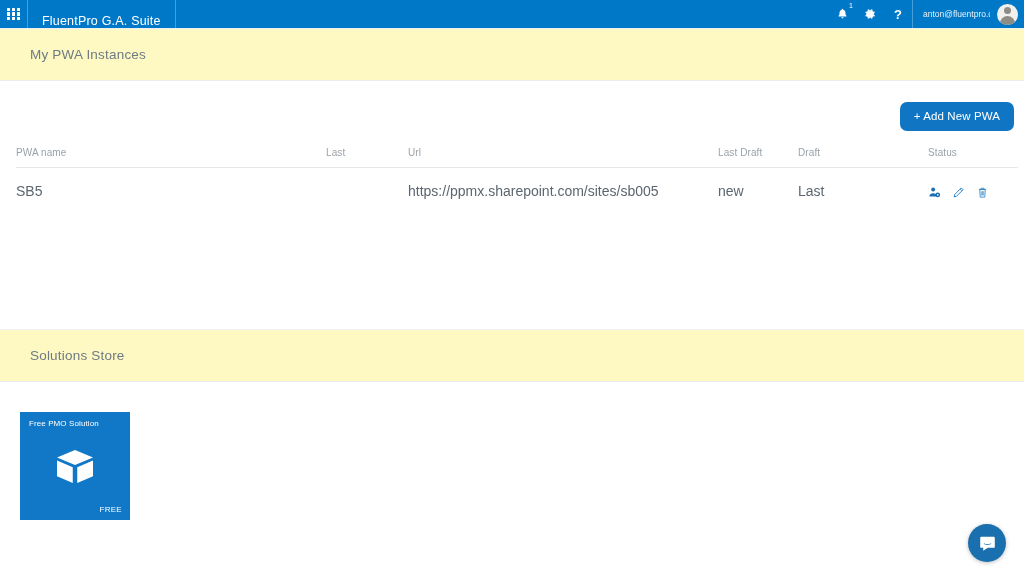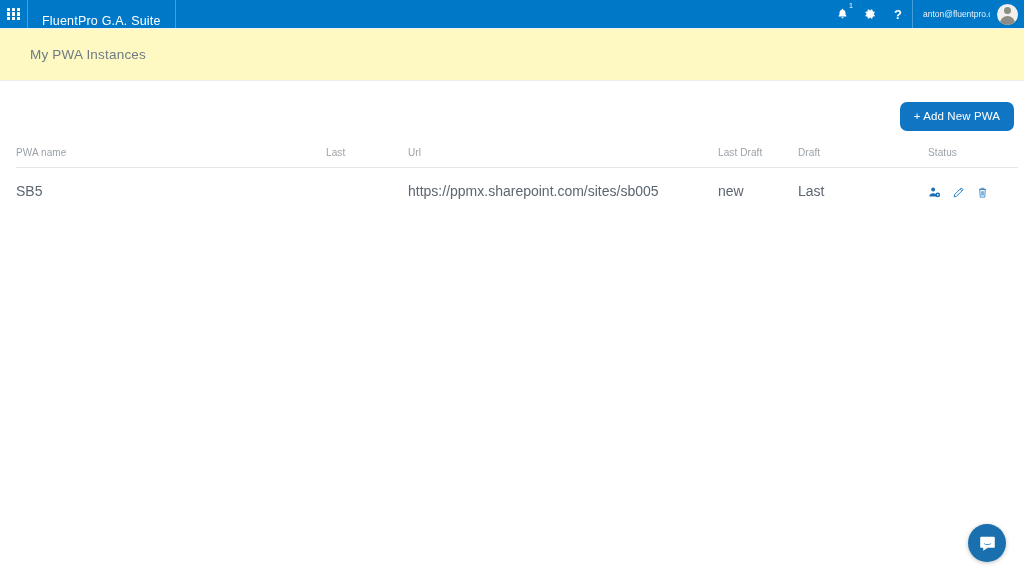--- a/index.html
+++ b/index.html
@@ -364,21 +364,37 @@
           </tr>
 
 
         </tbody>
       </table>
     </div>
 
     <div style="height:120px"></div>
   </div>
 
-
+  <div class="panel-header store-header">
+    <span class="panel-title">Solutions Store</span>
+  </div>
+
+  <div class="store-body">
+    <div class="solution-card">
+      <span class="card-title">Free PMO Solution</span>
+      <span class="card-icon">
+        <svg width="48" height="48" viewBox="0 0 64 64" aria-hidden="true">
+          <path fill="#ffffff" d="M32 8 L56 18 L32 28 L8 18 Z"></path>
+          <path fill="#ffffff" d="M8 22 L29 31 L29 52 L8 43 Z"></path>
+          <path fill="#ffffff" d="M56 22 L35 31 L35 52 L56 43 Z"></path>
+        </svg>
+      </span>
+      <span class="card-tag">FREE</span>
+    </div>
+  </div>
 
   <div class="chat-launcher">
     <svg width="19" height="19" viewBox="0 0 24 24" aria-hidden="true">
       <path fill="#ffffff" d="M4 3.5h16a1.2 1.2 0 0 1 1.2 1.2v11.6A1.2 1.2 0 0 1 20 17.5h-7.6L6.6 21.2v-3.7H4a1.2 1.2 0 0 1-1.2-1.2V4.7A1.2 1.2 0 0 1 4 3.5z"></path>
       <path fill="#1a6fae" d="M7.4 12.4c1.3 1.6 7.9 1.6 9.2 0 .3-.4-.3-.8-.7-.5-1.2.9-6.6.9-7.8 0-.4-.3-1-.1-.7.5z"></path>
     </svg>
   </div>
 
 </div>
 

